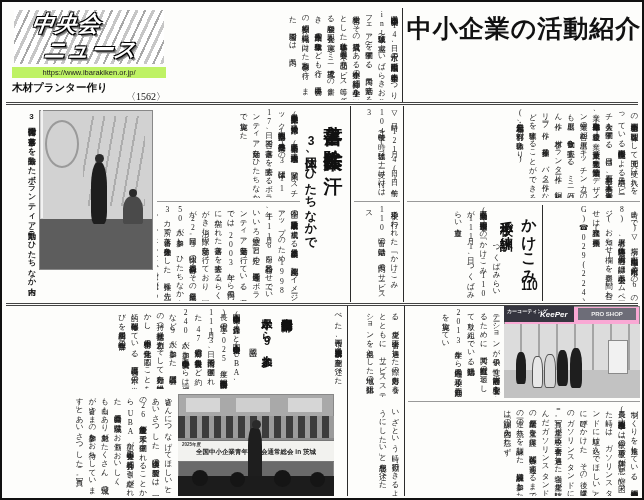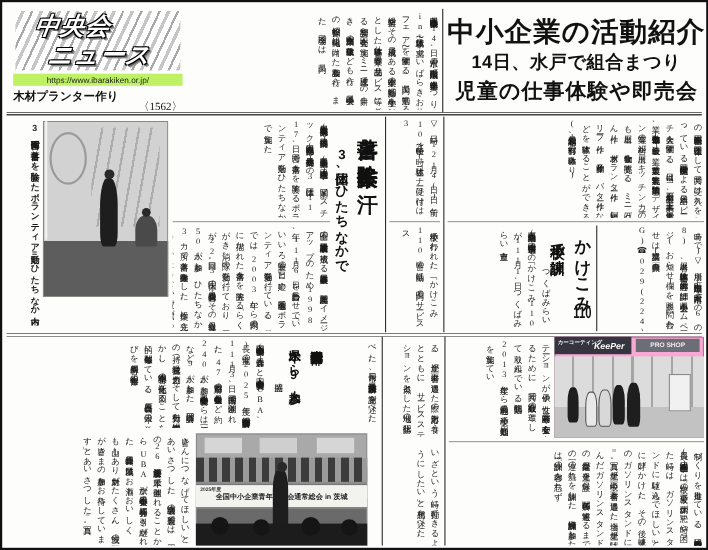--- a/index.html
+++ b/index.html
@@ -60,22 +60,20 @@
     <div id="org-name" class="gothic">木材プランター作り</div>
     <div id="issue-no">〈1562〉</div>
   </div>
 
   <div class="vt" style="left:166px;top:8px;width:232px;height:90px;">県中小企業団体中央会は14日、水戸市の南町自由広場で「中小企業組合まつりin茨城〜体験!実感!いばらきお仕事フェア〜」を開催する。県内で活動する中小企業組合やその構成員である中小企業の活動紹介、小学生を対象とした仕事体験会、各業界の商品・サービス等に係る相談会や即売会を実施。ミニ上棟式での餅まき、高所作業車の体験乗車なども行う。県中央会は、中小企業組合の役割紹介や組織化に向けた相談会も行う。また、同会場では、県内</div>
 
   <div class="rule-v" style="left:400px;top:6px;height:94px;"></div>
 
   <div id="headline-box" class="abs">
     <div id="hl1" class="gothic">中小企業の活動紹介</div>
-    <div id="hl2" class="gothic">14日、水戸で組合まつり</div>
-    <div id="hl3" class="gothic">児童の仕事体験や即売会</div>
   </div>
 
   <div class="rule-h thick" style="left:4px;top:100px;width:632px;"></div>
 
   <div class="vt gothic" style="left:9px;top:110px;width:26px;height:184px;font-size:8px;line-height:12px;">3団体合同で落書きを除去したボランティア活動=ひたちなか市内</div>
 
   <div class="photo" style="left:37px;top:108px;width:114px;height:160px;background:linear-gradient(#d2d2d2 0 68%,#5d5d5d 68% 100%);">
     <div class="abs" style="left:6px;top:10px;width:30px;height:44px;border:2px solid #9a9a9a;border-radius:50%;"></div>
     <div class="abs" style="left:44px;top:6px;width:62px;height:90px;background:repeating-linear-gradient(100deg,transparent 0 9px,#adadad 9px 11px);"></div>
     <div class="abs" style="left:2px;top:0;width:2px;height:108px;background:#f2f2f2;"></div>

